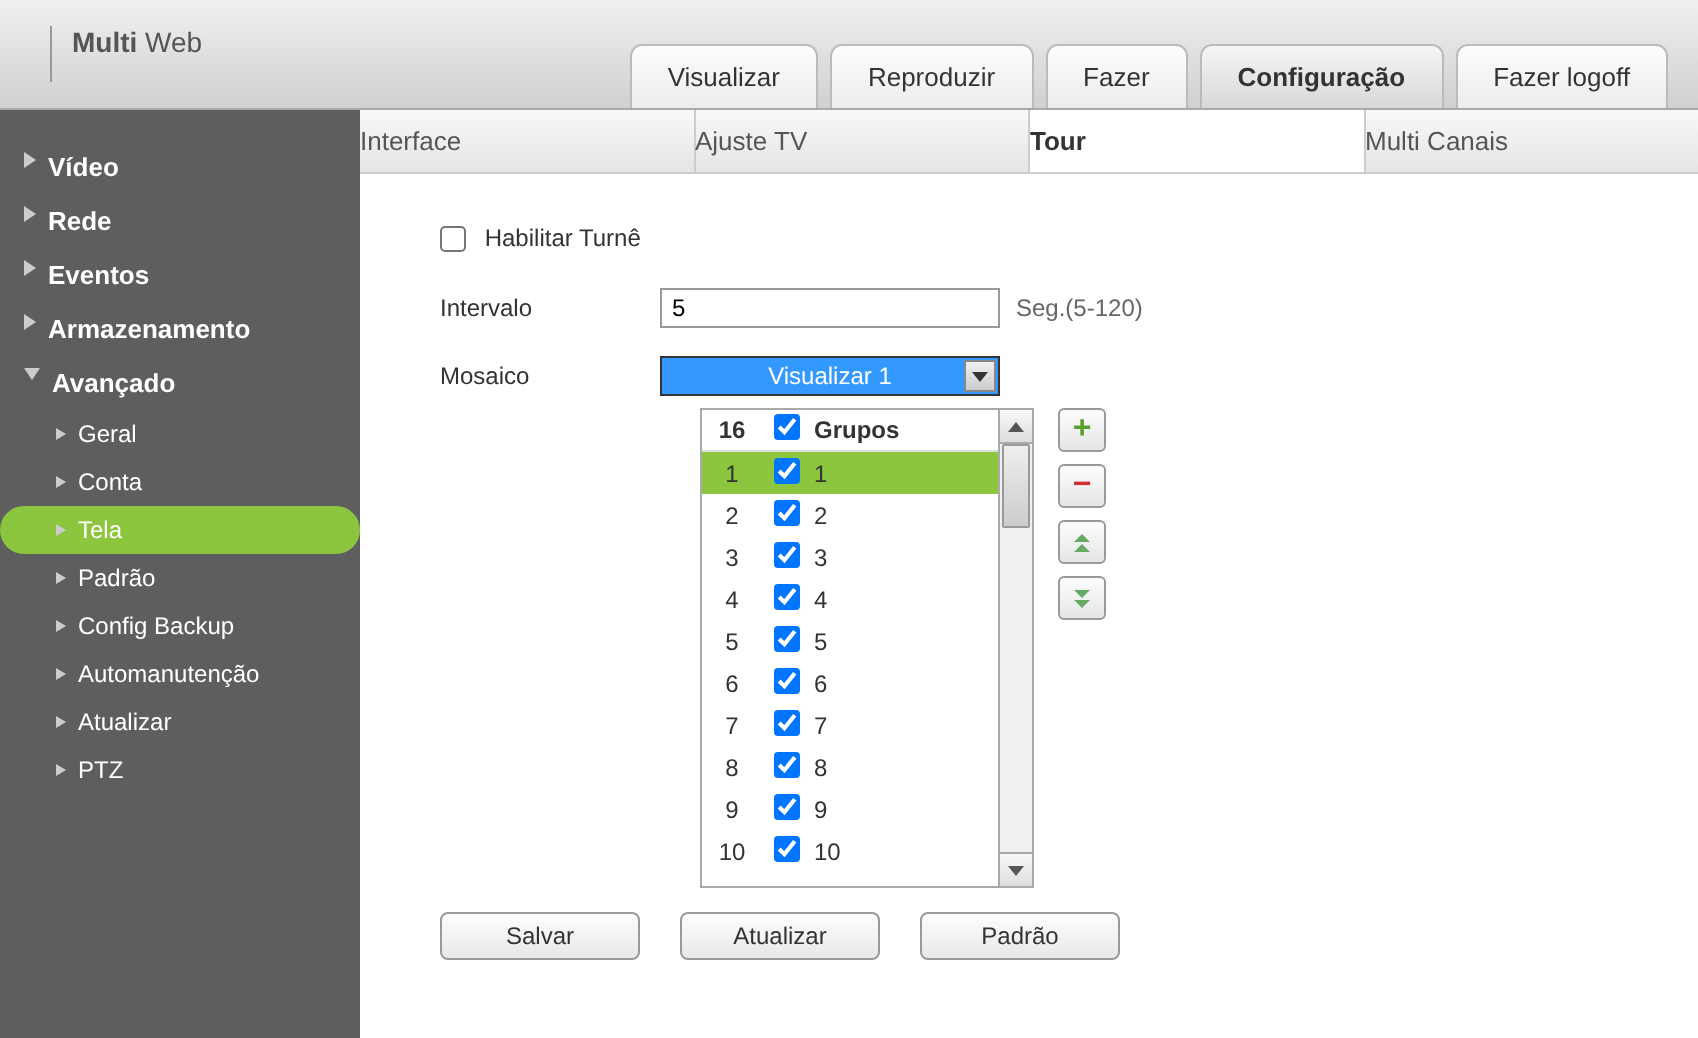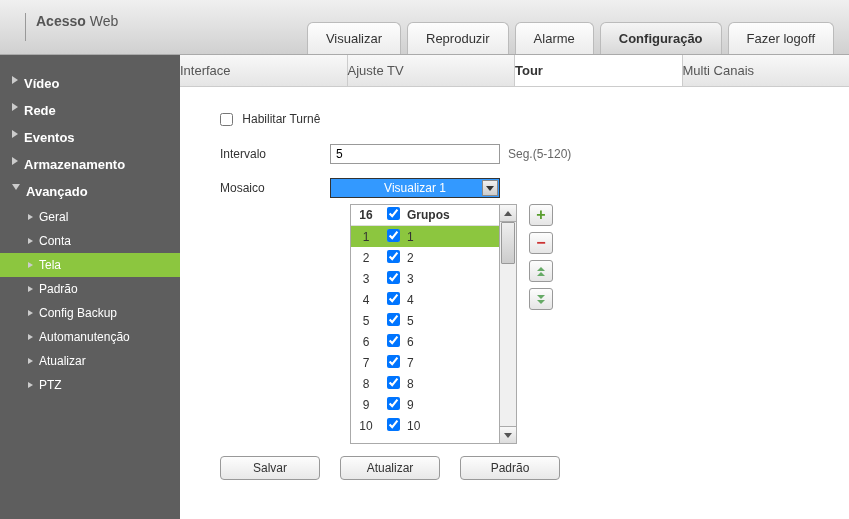--- a/index.html
+++ b/index.html
@@ -37,21 +37,21 @@
 
 .sidebar {
   width: 180px;
   background: #5e5e5e;
   color: #fff;
   padding-top: 15px;
   font-size: 13px;
 }
 .side-item { padding: 6px 12px; display: flex; align-items: flex-start; gap: 6px; cursor: pointer; font-weight: bold; }
 .side-sub { padding: 5px 12px 5px 28px; display: flex; align-items: center; gap: 6px; cursor: pointer; font-weight: normal; font-size: 12px; }
-.side-sub.active { background: #8cc63f; }
+.side-sub.active { background: #8cc63f; border-radius: 12px; }
 .arrow-right { width: 0; height: 0; border-top: 4px solid transparent; border-bottom: 4px solid transparent; border-left: 6px solid #ccc; display: inline-block; }
 .arrow-down { width: 0; height: 0; border-left: 4px solid transparent; border-right: 4px solid transparent; border-top: 6px solid #ccc; display: inline-block; }
 .arrow-right-sm { width: 0; height: 0; border-top: 3px solid transparent; border-bottom: 3px solid transparent; border-left: 5px solid #ccc; display: inline-block; }
 
 .main { flex: 1; background: #fff; position: relative; }
 .sub-tabs { display: flex; height: 32px; background: #e9e9e9; border-bottom: 1px solid #ccc; }
 .sub-tab {
   flex: 1;
   text-align: left;
   line-height: 32px;
@@ -133,28 +133,28 @@
   text-align:center;
 }
 </style>
 </head>
 <body>
 
 <div class="header">
   <div class="logo">
     <span class="logo-sep"></span>
     <span class="logo-sub">
-      <span>Acesso</span>
+      <span>Multi</span>
       <span class="logo-sub-light">Web</span>
     </span>
   </div>
   <div class="top-tabs" id="top-tabs">
       <div class="top-tab">Visualizar</div>
       <div class="top-tab">Reproduzir</div>
-      <div class="top-tab">Alarme</div>
+      <div class="top-tab">Fazer</div>
       <div class="top-tab active">Configuração</div>
       <div class="top-tab">Fazer logoff</div>
     </div>
 </div>
 
 <div class="body-area">
   <div class="sidebar" id="sidebar">
       <div class="side-item">
         <span class="arrow-right"></span>
         <span>Vídeo</span>

